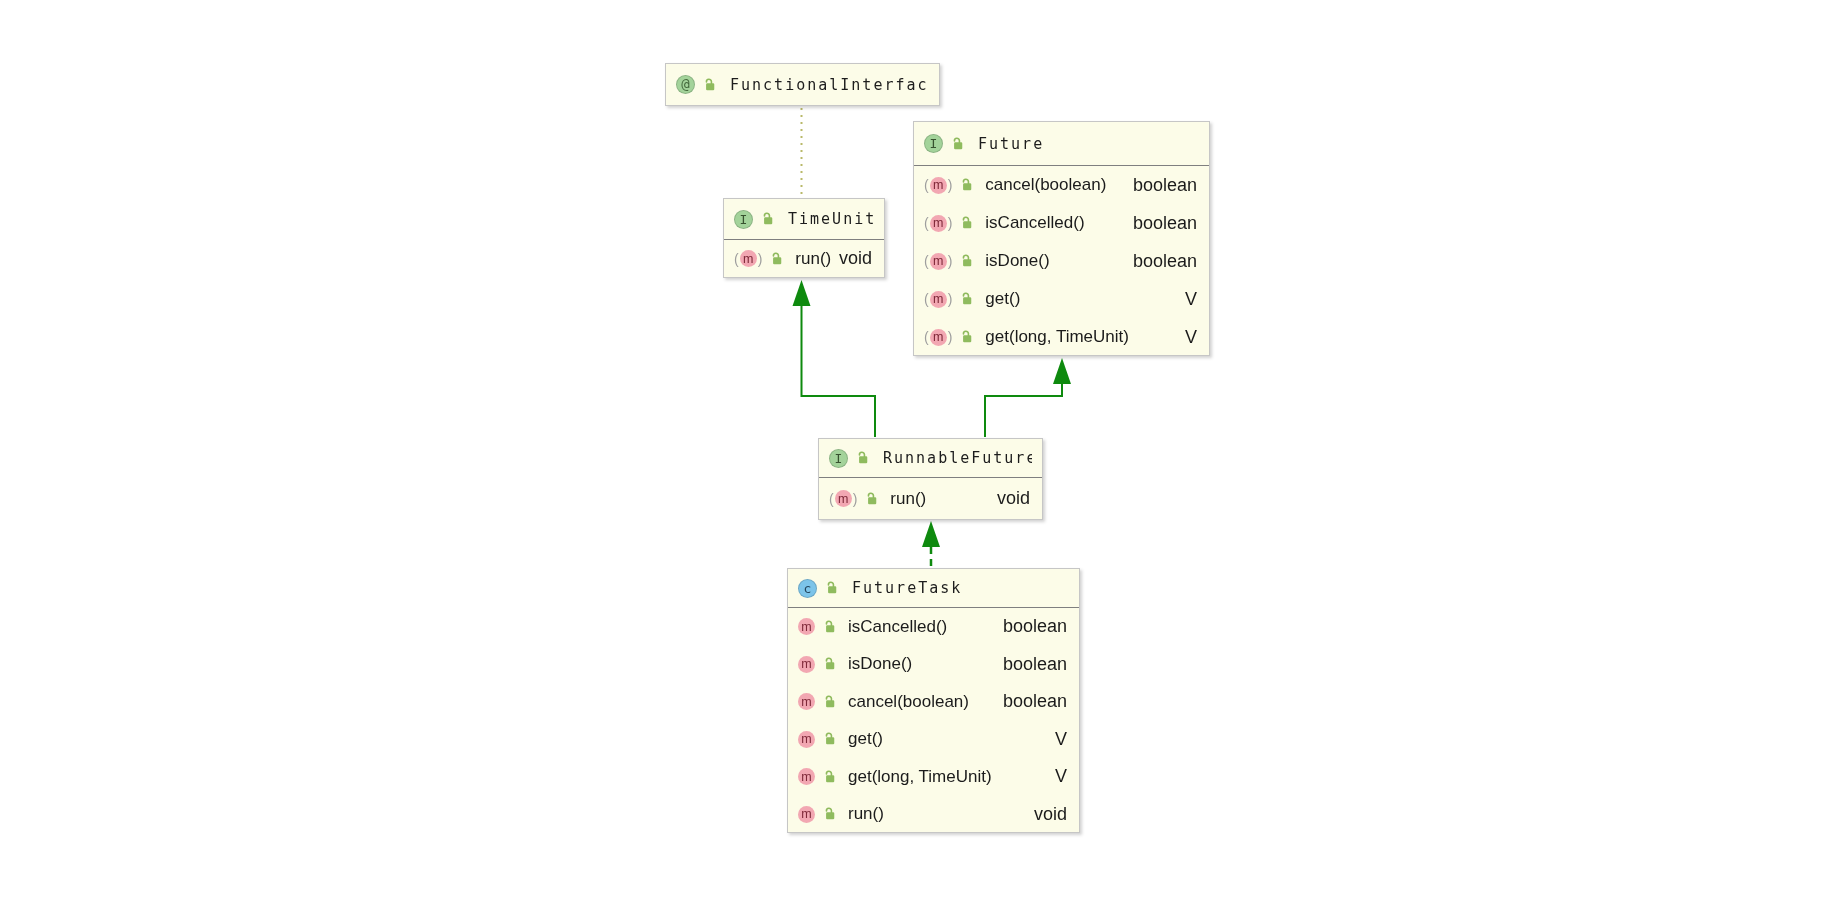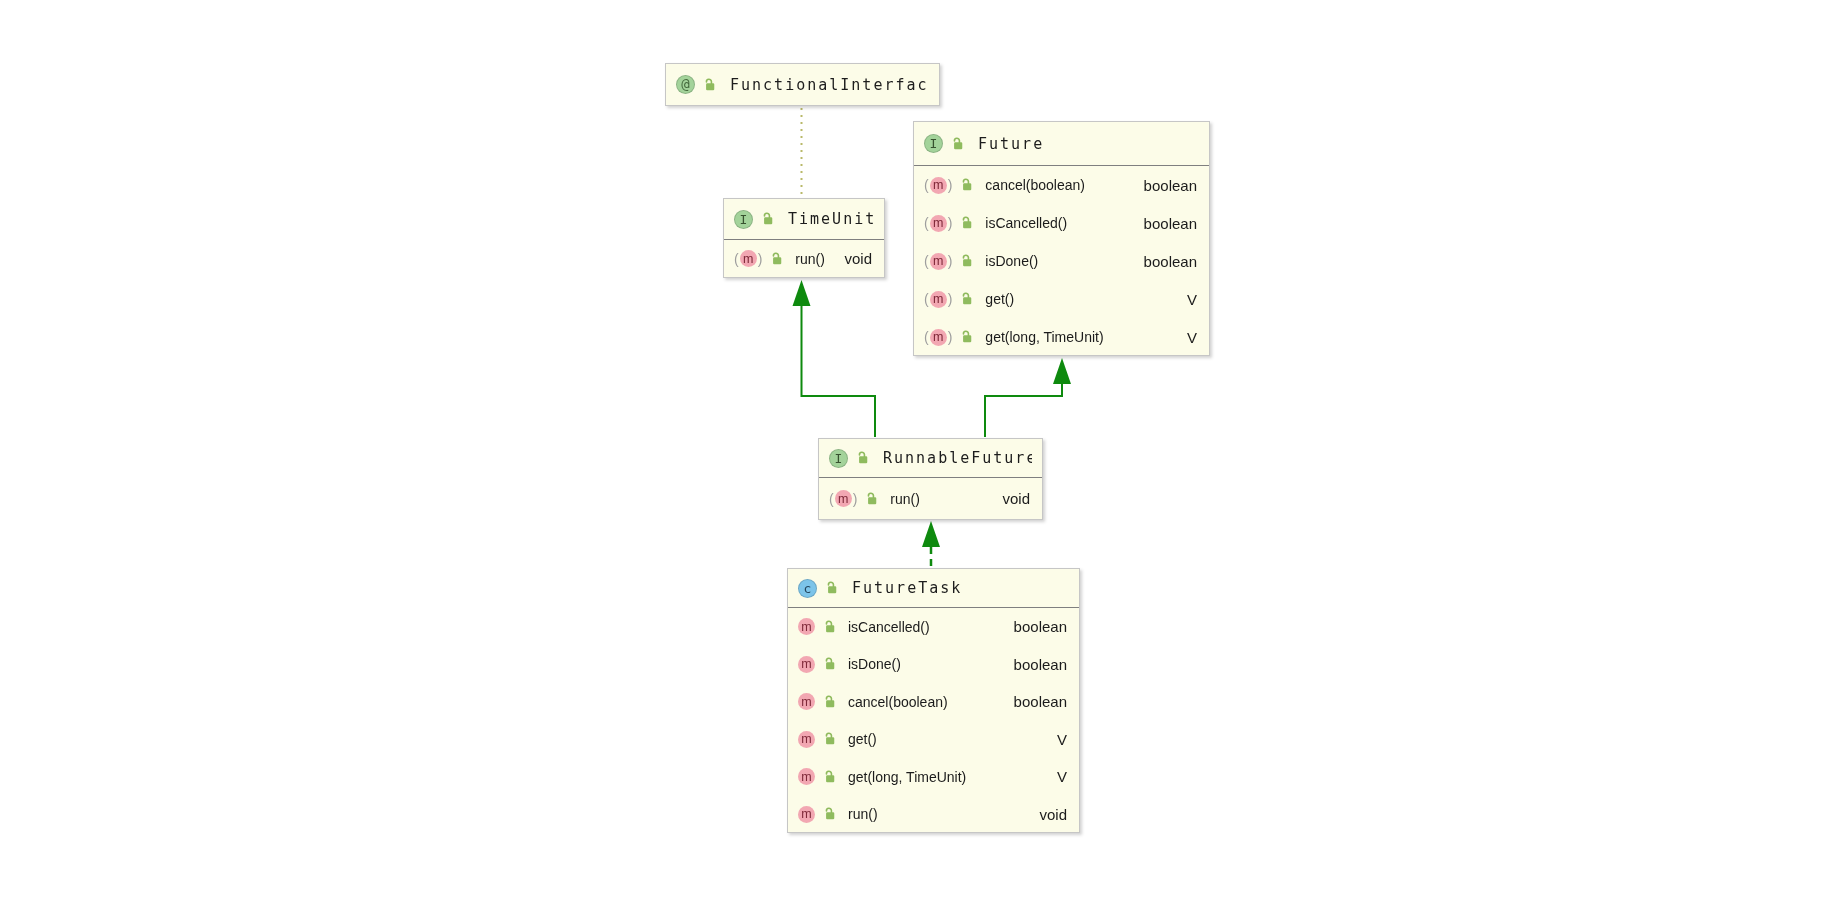--- a/index.html
+++ b/index.html
@@ -30,25 +30,25 @@
     font-size:15px;letter-spacing:2px;color:#1d1d1d;
     white-space:nowrap;overflow:hidden;
   }
   .uml-row{
     display:flex;align-items:center;
     padding:0 12px 0 10px;
     box-sizing:border-box;
   }
   .mname{
     margin-left:10px;
-    font-size:14px;color:#1b1b1b;white-space:nowrap;
+    font-size:17px;color:#1b1b1b;white-space:nowrap;
   }
   .mtype{
     margin-left:auto;
-    font-size:15px;color:#1b1b1b;white-space:nowrap;
+    font-size:18px;color:#1b1b1b;white-space:nowrap;
   }
   .kicon{
     flex:0 0 auto;
     width:19px;height:19px;border-radius:50%;
     display:inline-flex;align-items:center;justify-content:center;
     font-family:"DejaVu Sans Mono",monospace;
     font-size:13px;line-height:19px;
     border:1px solid rgba(0,0,0,.15);
     box-sizing:border-box;
   }

